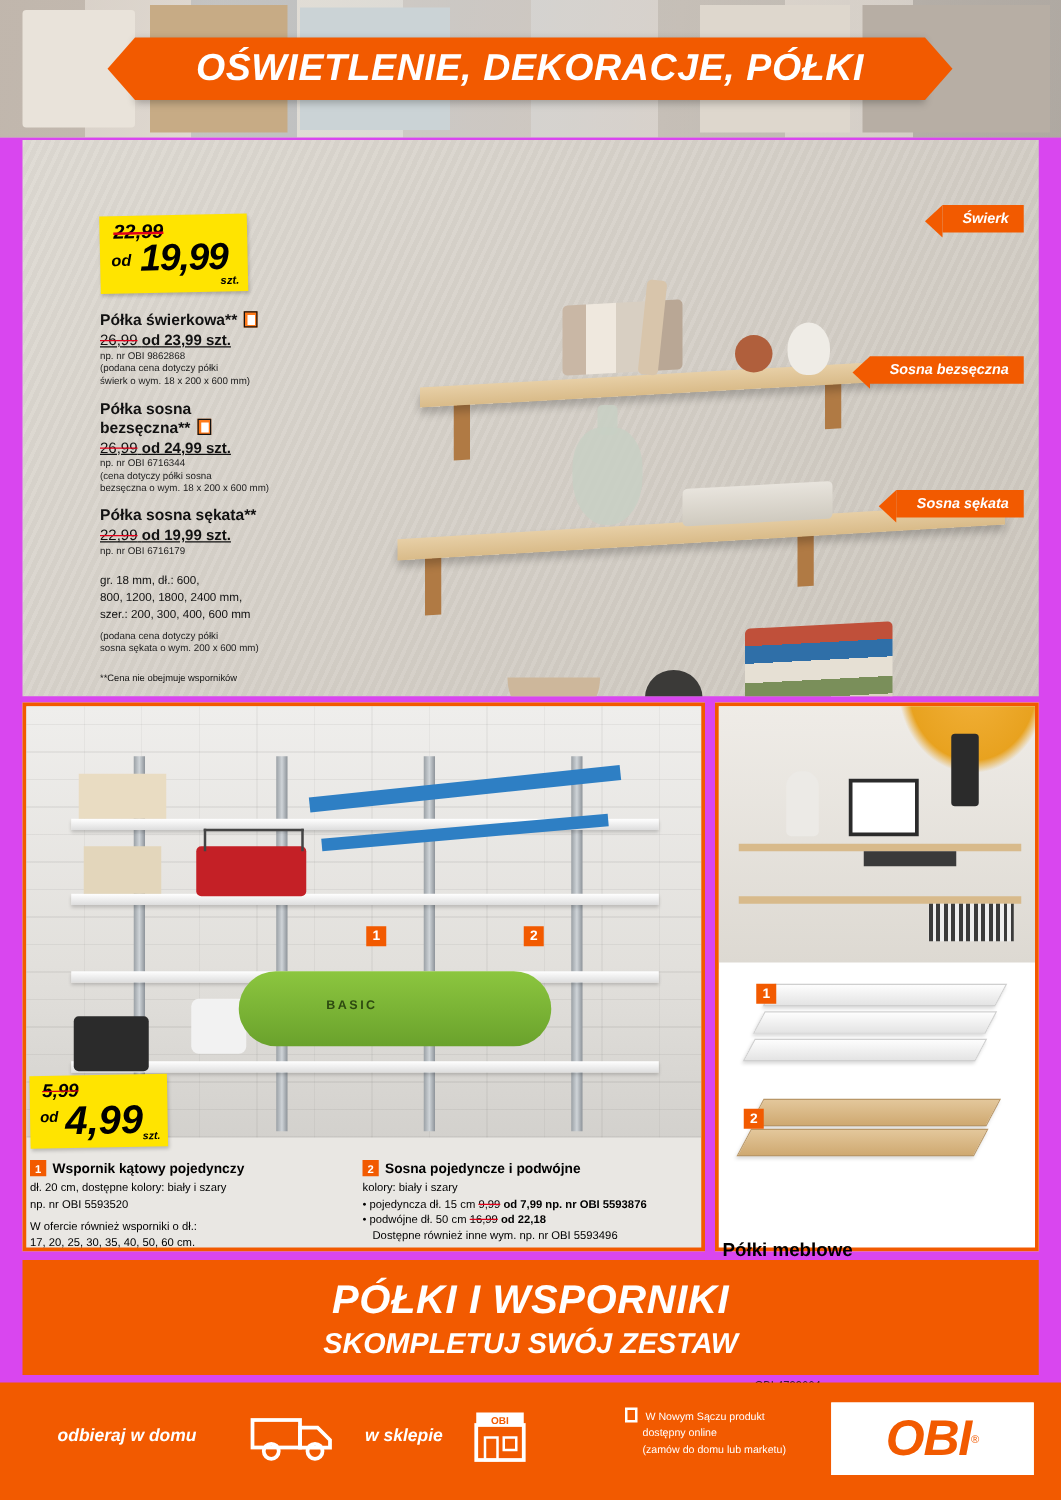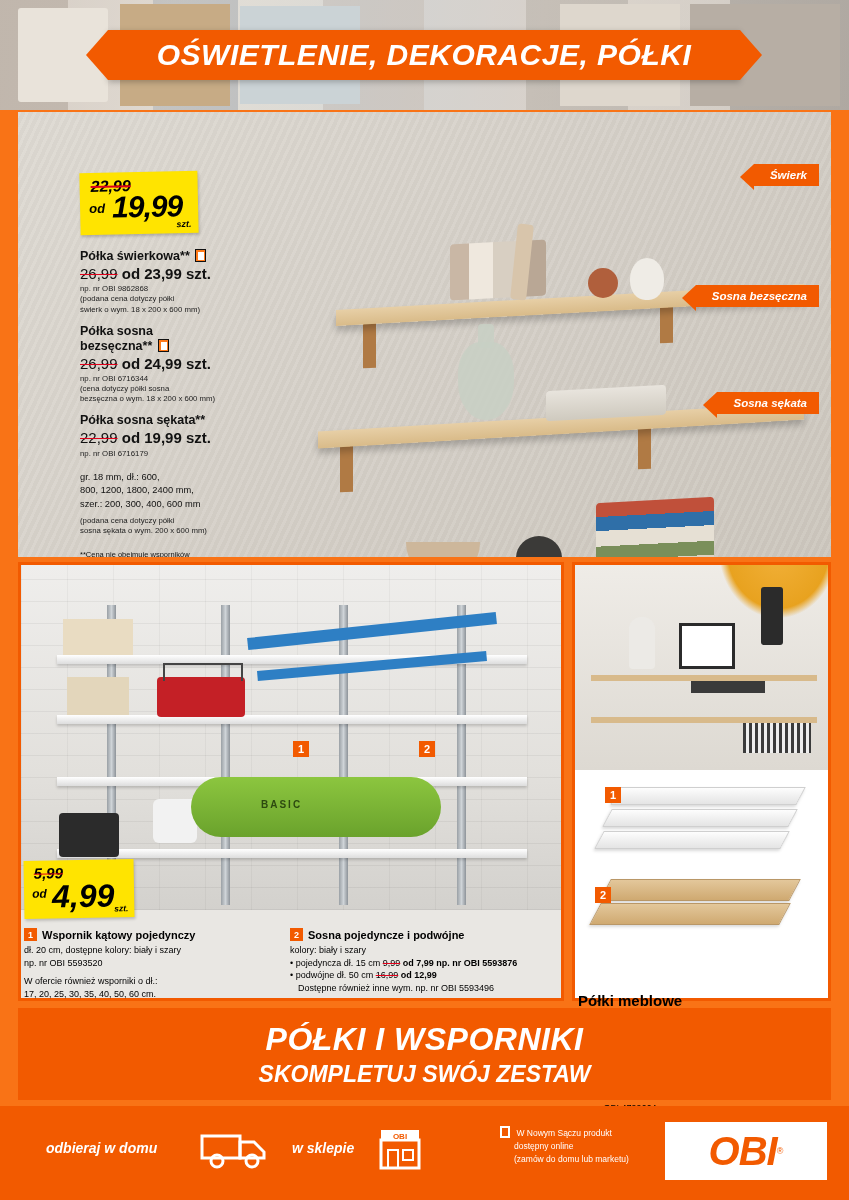--- a/index.html
+++ b/index.html
@@ -3,21 +3,21 @@
 <meta charset="utf-8">
 <style>
   * { box-sizing: border-box; margin: 0; padding: 0; }
   body {
     width: 849px; height: 1200px;
     font-family: "Liberation Sans", sans-serif;
     background: #ffffff;
     overflow: hidden;
     position: relative;
   }
-  .page { position: relative; width: 849px; height: 1200px; background:#f97316; }
+  .page { position: relative; width: 849px; height: 1200px; background:#d946ef; }
 
   
   .top-banner {
     position: absolute; left:0; top:0; width:849px; height:110px;
     background: linear-gradient(100deg,#cfc5bb 0%, #e2dcd4 20%, #cfd2d4 42%, #d8cfc6 63%, #c9c3bc 82%, #b9b2ab 100%);
     overflow:hidden;
   }
   .top-banner .photo-strip {
     position:absolute; inset:0;
     background:
@@ -80,21 +80,21 @@
     position:absolute; left:62px; top:60px; width:118px; height:62px; background:#ffe400;
     transform: rotate(-1.2deg); box-shadow:1px 2px 3px rgba(0,0,0,.2);
   }
   .pb-old { position:absolute; left:11px; top:5px; font-weight:bold; font-size:16px; font-style:italic; color:#000; text-decoration: line-through; text-decoration-color:#e2001a; text-decoration-thickness:2px; }
   .pb-od { position:absolute; left:9px; top:28px; font-weight:bold; font-size:13px; font-style:italic; }
   .pb-new { position:absolute; left:32px; top:18px; font-weight:bold; font-size:30px; font-style:italic; letter-spacing:-1px; }
   .pb-unit { position:absolute; right:7px; bottom:4px; font-size:9px; font-weight:bold; font-style:italic; }
 
   .hero-text { position:absolute; left:62px; top:128px; width:190px; color:#111; }
   .ht-h { font-size:12.5px; font-weight:bold; margin-top:9px; line-height:1.2; }
-  .ht-p { font-size:15px; line-height:1.35; }
+  .ht-p { font-size:12px; line-height:1.35;text-decoration:underline; }
   .ht-s { font-size:7.8px; line-height:1.3; color:#222; }
   .strike { text-decoration: line-through; text-decoration-color:#e2001a; }
   .ht-spec { font-size:9.3px; line-height:1.45; margin-top:12px; }
   .ht-foot { font-size:7.5px; margin-top:14px; }
   .hand-ico { display:inline-block; width:11px; height:13px; background:#ff7a1a; border:1px solid #111; vertical-align:-2px; margin-left:2px; position:relative; }
   .hand-ico:after { content:""; position:absolute; left:2px; top:2px; width:6px; height:8px; background:#fff; }
 
   
   .lbl {
     position:absolute; background:#f25a00; color:#fff; font-size:11.5px; font-weight:bold; font-style:italic;
@@ -357,21 +357,21 @@
       </h4>
       <p>kolory: biały i szary</p>
       <p>
         <span>• pojedyncza dł. 15 cm</span>
         <span class="strike">9,99</span>
         <b>od 7,99 np. nr OBI 5593876</b>
       </p>
       <p>
         <span>• podwójne dł. 50 cm</span>
         <span class="strike">16,99</span>
-        <b>od 12,99</b>
+        <b>od 22,18</b>
       </p>
       <p style="padding-left:8px">Dostępne również inne wym. np. nr OBI 5593496</p>
     </div>
   </div>
 
   <div class="mid-right">
     <div class="room-photo">
       <div class="lampglow"></div>
       <div class="speaker"></div>
       <div class="bust"></div>

